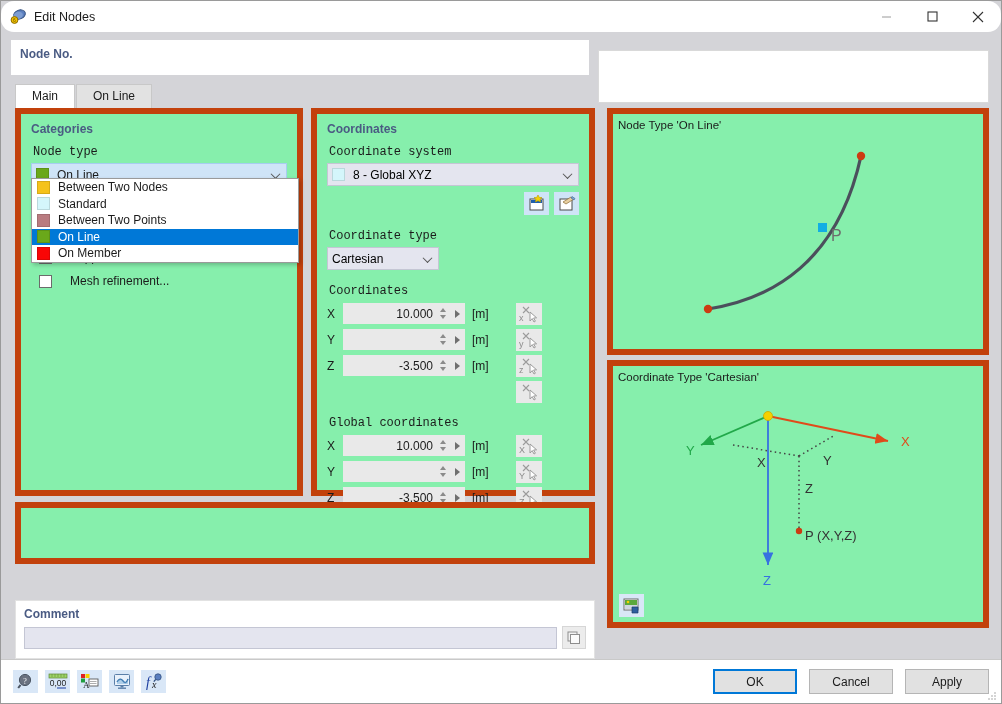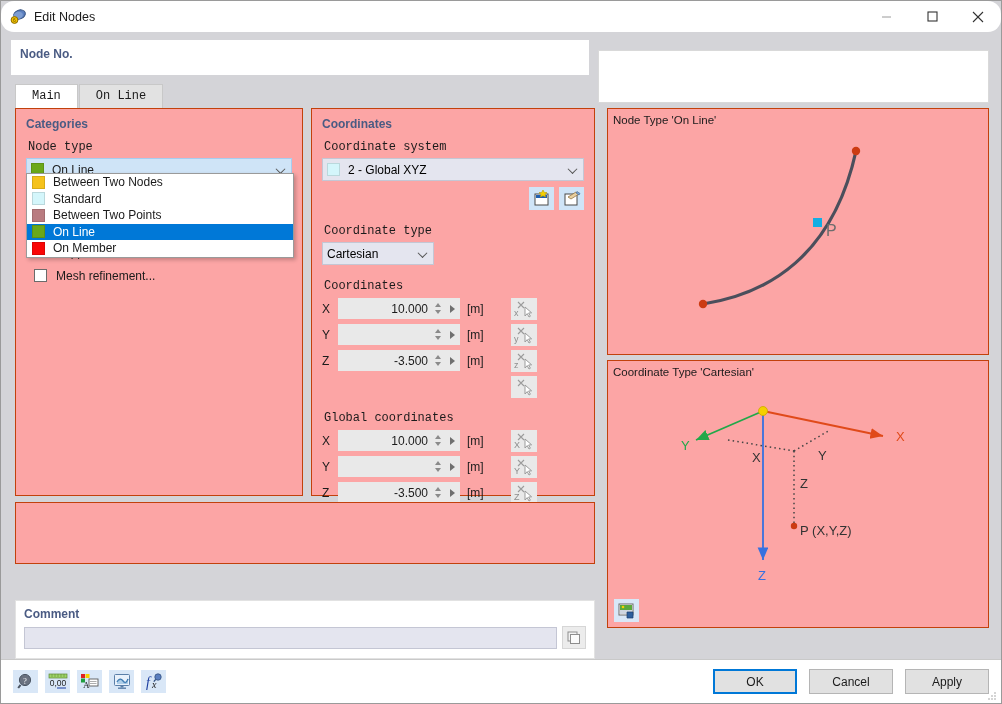--- a/index.html
+++ b/index.html
@@ -45,33 +45,33 @@
   }
   .group-label { color: #4a5b83; font-weight: bold; font-size: 12px; margin-bottom: 5px; }
   .nodeno-field {
     background: #ebebeb; border: none;
     height: 22px; line-height: 22px;
     padding: 0 7px; font-size: 12px; color: #1b1b1b;
     width: 100%;
   }
 
   
-  .tabstrip { margin: 9px 0 0 14px; display: flex; align-items: flex-end; height: 24px; font-family: Liberation Mono, monospace;}
+  .tabstrip { margin: 9px 0 0 14px; display: flex; align-items: flex-end; height: 24px;}
   .tab {
     padding: 4px 16px 5px 16px; font-size: 12px;
     background: #e2e2e2; border: 1px solid #c8c8c8; border-bottom: none;
     color: #1b1b1b; margin-right: 1px; height: 24px;
   }
   .tab.active { background: #ffffff; border-color: #c8c8c8; height: 25px; margin-bottom: -1px; }
 
   
   .body-area { flex: 1 1 auto; position: relative; }
 
   .panel {
-    position: absolute; background: #fca5a5; border: 1px solid #c2410c;
+    position: absolute; background: #86efac; border: 6px solid #c2410c;
   }
   .panel-inner { padding: 8px 10px; }
 
   
   #catPanel { left: 14px; top: 0px; width: 288px; height: 388px; }
   .sublabel { font-size: 12px; color: #1b1b1b; margin: 9px 0 4px 2px; font-family: Liberation Mono, monospace; }
 
   .combo {
     height: 23px; background: #e4e5ef; border: 1px solid #c4c6d4;
     display: flex; align-items: center; padding: 0 4px;
@@ -92,21 +92,21 @@
     background: #fff; border: 1px solid #9a9a9a;
     z-index: 40; box-shadow: 2px 2px 4px rgba(0,0,0,.22);
   }
   .dd-item {
     height: 16.5px; display: flex; align-items: center;
     padding: 0 5px; font-size: 12px; color: #1b1b1b;
   }
   .dd-item.hl { background: #0078d7; color: #fff; }
 
   .optlabel { color: #4a5b83; font-weight: bold; font-size: 12px; margin: 8px 0 6px 2px; }
-  .check-row { display: flex; align-items: flex-start; margin: 0 0 10px 8px; font-size: 12px; color:#1b1b1b; }
+  .check-row { display: flex; align-items: flex-end; margin: 0 0 10px 8px; font-size: 12px; color:#1b1b1b;gap:9px; }
   .checkbox {
     width: 13px; height: 13px; border: 1px solid #6b6b6b; background: #fff;
     margin-right: 9px; flex: 0 0 13px;
   }
 
   
   #coordPanel { left: 310px; top: 0px; width: 284px; height: 388px; }
 
   .csys-combo {
     height: 23px; background: #e4e5ef; border: 1px solid #c4c6d4;
@@ -287,21 +287,21 @@
       </div>
     </div>
 
     <div class="panel" id="coordPanel">
       <div class="panel-inner">
         <div class="group-label">Coordinates</div>
         <div class="sublabel">Coordinate system</div>
 
         <div class="csys-combo">
           <span class="swatch" style="background:#d4f6fb;"></span>
-          <span>2 - Global XYZ</span>
+          <span>8 - Global XYZ</span>
           <span class="combo-caret"><i class="caret"></i></span>
         </div>
 
         <div class="mini-btns">
           <div class="mini-btn">
             <svg width="18" height="17" viewBox="0 0 18 17">
               <rect x="2" y="4" width="13" height="11" fill="#fff" stroke="#4a4a4a" stroke-width="1"></rect>
               <rect x="3" y="5" width="11" height="3" fill="#1f5fae"></rect>
               <path d="M10 0 L11.3 2.4 L14 2.6 L12 4.4 L12.6 7 L10 5.7 L7.4 7 L8 4.4 L6 2.6 L8.7 2.4 Z" fill="#f5d000" stroke="#b89a00" stroke-width=".6"></path>
             </svg>

